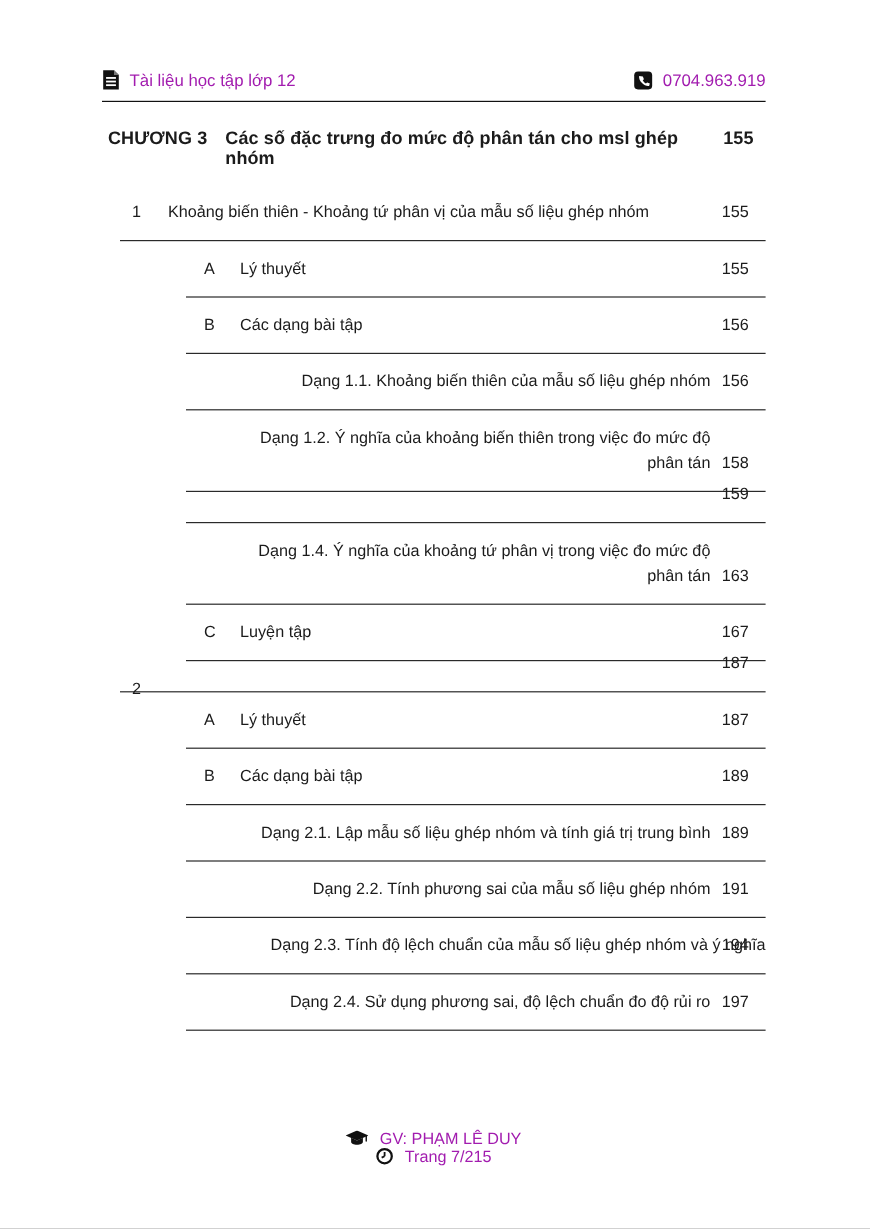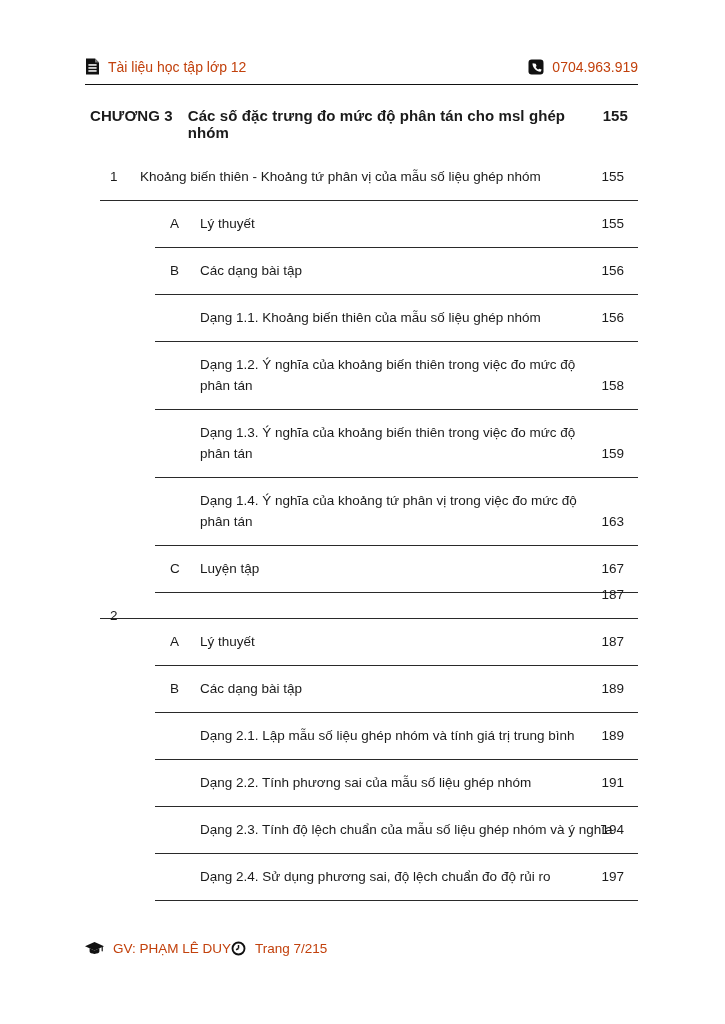--- a/index.html
+++ b/index.html
@@ -9,49 +9,50 @@
     margin:0 auto;
   }
   
   .header{
     position:absolute;top:58px;left:85px;right:87px;
     display:flex;justify-content:space-between;align-items:center;
     padding-bottom:9px;border-bottom:1.7px solid #111;
     font-size:14px;
   }
   .header .hgroup{display:flex;align-items:center;gap:8px;}
-  .red{color:#c2410c;}
+  .red{color:#a21caf;}
   .icon{display:inline-flex;align-items:center;}
   
   .content{position:absolute;top:101px;left:85px;right:87px;}
   .chapter{
     display:flex;align-items:baseline;font-weight:bold;font-size:15px;
     padding:6px 10px 0 5px;margin-bottom:13px;letter-spacing:.1px;justify-content:flex-end;
   }
   .chapter .ch-title{flex:1;margin-left:15px;}
   .chapter .ch-page{margin-left:12px;}
   
   .toc-row{position:relative;font-size:13.5px;line-height:21px;padding:12px 46px 13px 0;}
   .toc-row .row-label{position:absolute;top:12px;}
   .toc-row.lv-section .row-label{left:25px;}
   .toc-row.lv-sub .row-label{left:85px;}
   .toc-row.lv-section .row-title{margin-left:55px;}
   .toc-row.lv-sub .row-title{margin-left:115px;}
-  .toc-row.lv-dang .row-title{margin-left:115px;max-width:418px;}
+  .toc-row.lv-dang .row-title{margin-left:115px;max-width:418px;text-align:right;}
   .toc-row .row-page{position:absolute;right:14px;bottom:13px;}
   .toc-row.overlap{padding-right:0;}
   .toc-row.overlap .row-title{max-width:none;white-space:nowrap;}
   .rule{border-top:1.4px solid #2a2a2a;height:0;}
   .rule.l1{margin-left:15px;}
   .rule.l2{margin-left:70px;}
   
   .footer{
     position:absolute;left:85px;right:87px;top:941px;
     display:flex;justify-content:flex-start;align-items:center;
     font-size:13.5px;
+    flex-direction:column;
   }
   .footer .fgroup{display:flex;align-items:center;gap:9px;}
 </style>
 </head>
 <body>
 
 <div class="page">
 
   <div class="header">
     <div class="hgroup">
@@ -111,21 +112,20 @@
   </div>
         <div class="rule l2"></div>
         <div class="toc-row lv-dang">
 
     <div class="row-title">Dạng 1.2. Ý nghĩa của khoảng biến thiên trong việc đo mức độ phân tán</div>
     <span class="row-page">158</span>
   </div>
         <div class="rule l2"></div>
         <div class="toc-row lv-dang">
 
-    <div class="row-title">Dạng 1.3. Ý nghĩa của khoảng biến thiên trong việc đo mức độ phân tán</div>
     <span class="row-page">159</span>
   </div>
         <div class="rule l2"></div>
         <div class="toc-row lv-dang">
 
     <div class="row-title">Dạng 1.4. Ý nghĩa của khoảng tứ phân vị trong việc đo mức độ phân tán</div>
     <span class="row-page">163</span>
   </div>
         <div class="rule l2"></div>
         <div class="toc-row lv-sub">

